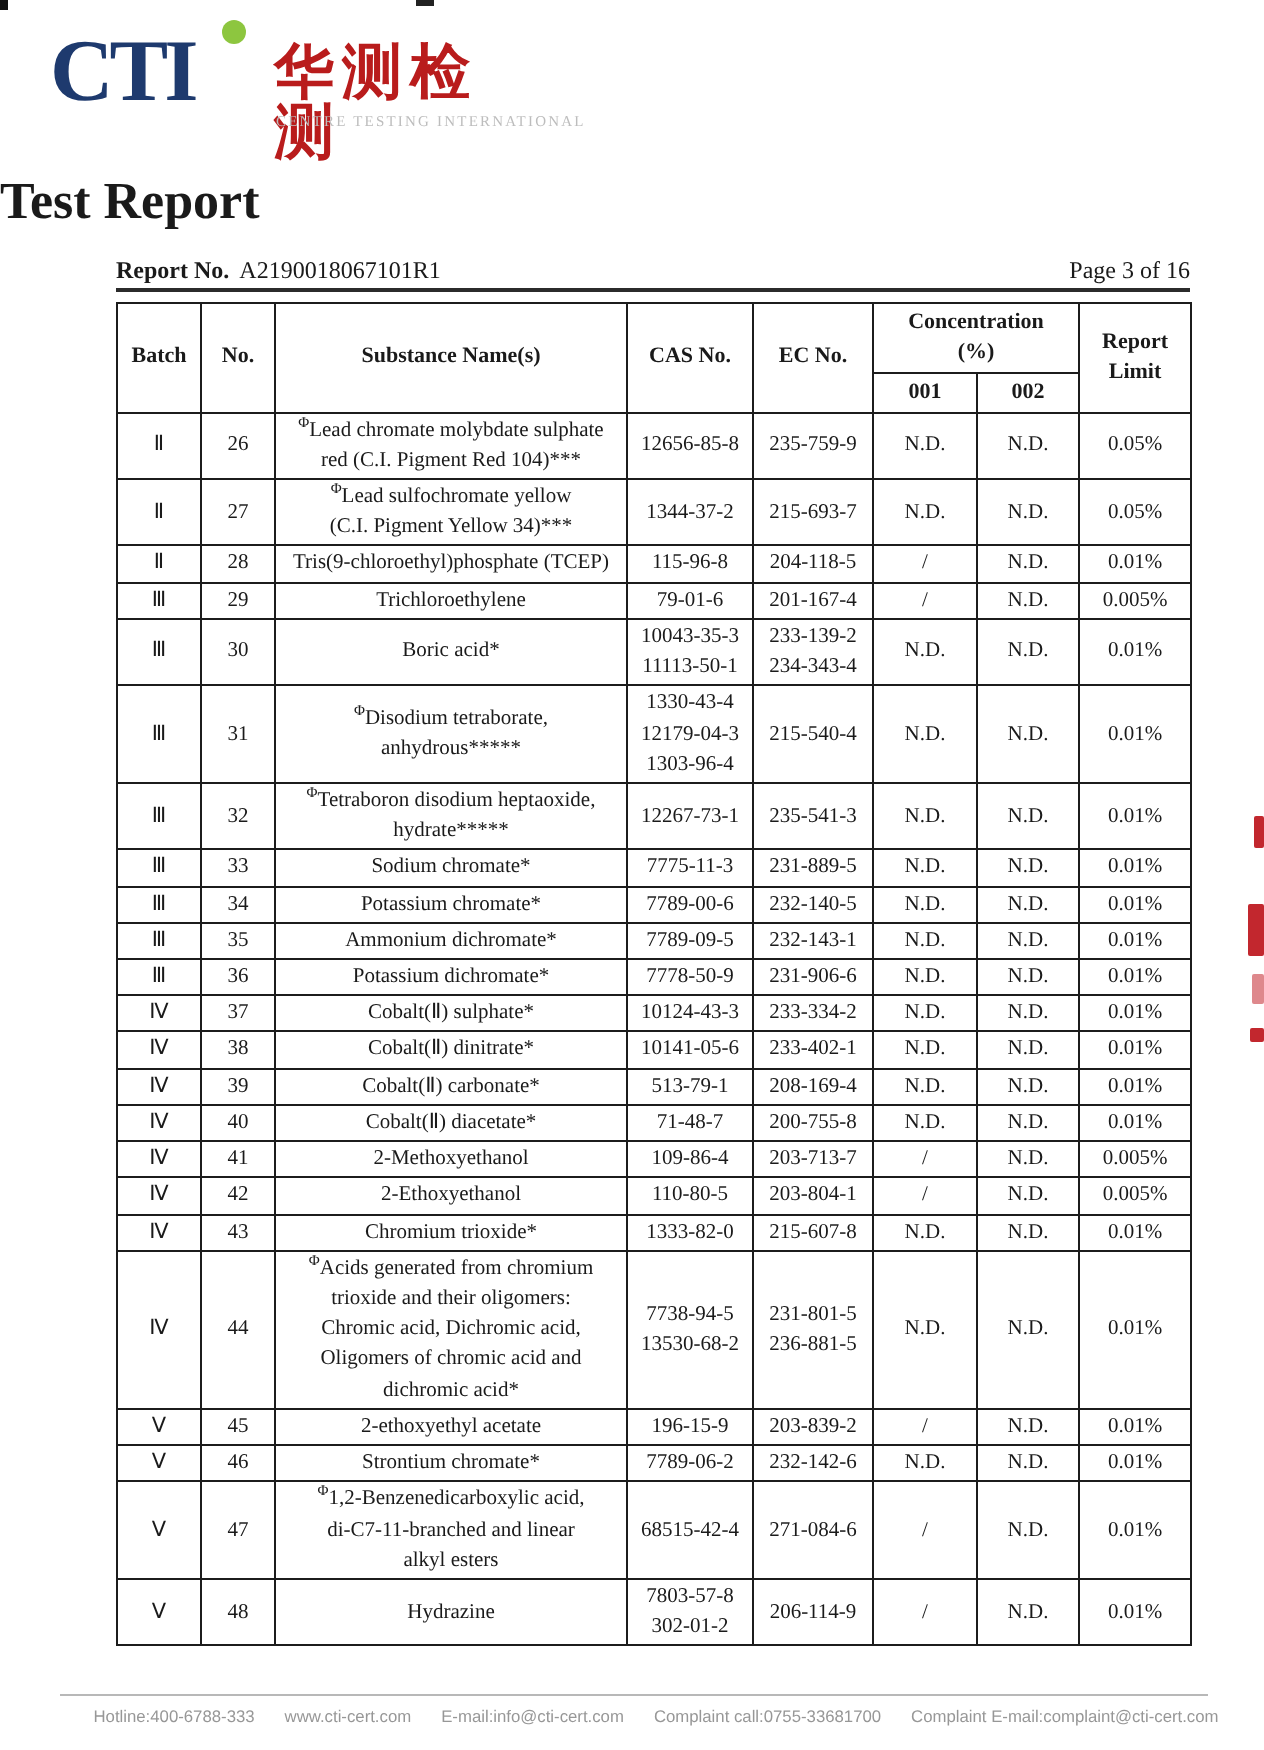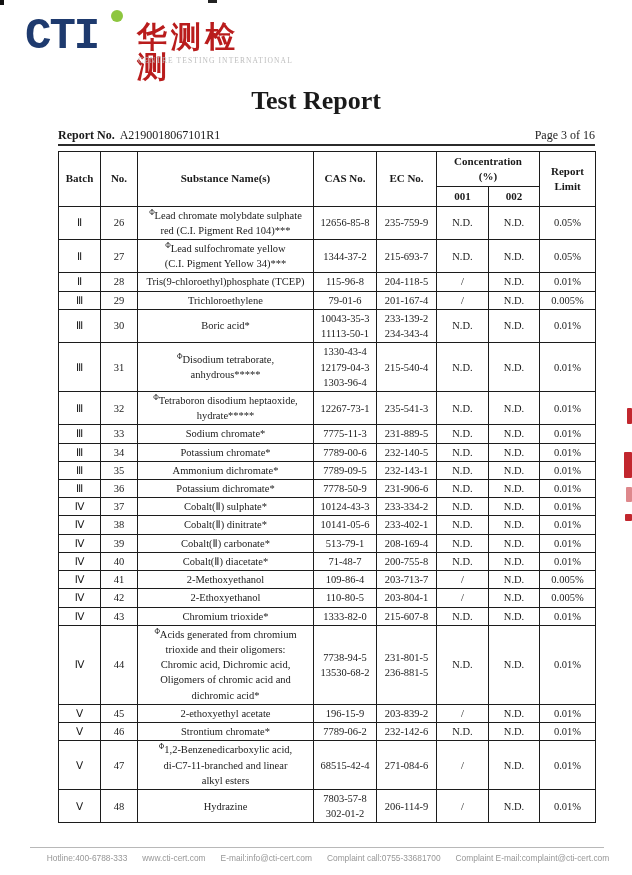--- a/index.html
+++ b/index.html
@@ -15,40 +15,40 @@
     overflow: hidden;
   }
   
   .artifact-corner { position: absolute; left: 0; top: 0; width: 4px; height: 5px; background: #111; }
   .artifact-tick { position: absolute; left: 208px; top: 0; width: 9px; height: 3px; background: #222; }
 
   
   .logo { position: absolute; left: 25px; top: 8px; width: 230px; height: 58px; }
   .logo-cti {
     position: absolute; left: 0; top: 6px;
-    font-family: Liberation Mono, monospace;
+    font-family: Liberation Serif, serif;
     font-weight: bold; font-size: 44px; line-height: 1;
     letter-spacing: -2px; color: #1e3a6e;
   }
   .logo-dot { position: absolute; left: 86px; top: 2px; width: 12px; height: 12px; border-radius: 50%; background: #8dc63f; }
   .logo-cn {
     position: absolute; left: 112px; top: 14px;
     font-family: "Liberation Sans", sans-serif;
     font-weight: bold; font-size: 30px; line-height: 1;
     letter-spacing: 4px; color: #b91c1c;
   }
   .logo-tag {
     position: absolute; left: 113px; top: 48px;
     font-family: Liberation Serif, serif;
     font-size: 7.5px; letter-spacing: 1.1px; color: #bdbdbd; white-space: nowrap;
   }
 
   .doc-title {
     position: absolute; left: 0; top: 86px; width: 100%;
-    text-align: center; font-weight: bold; font-size: 26px;
+    font-weight: bold; font-size: 26px;
   }
 
   .report-row {
     position: absolute; left: 58px; top: 128px; width: 537px;
     display: flex; justify-content: space-between; align-items: baseline;
     font-size: 12px;
   }
   .report-left { display: flex; gap: 5px; }
   .report-label { font-weight: bold; }
   .page-label { font-weight: normal; }

